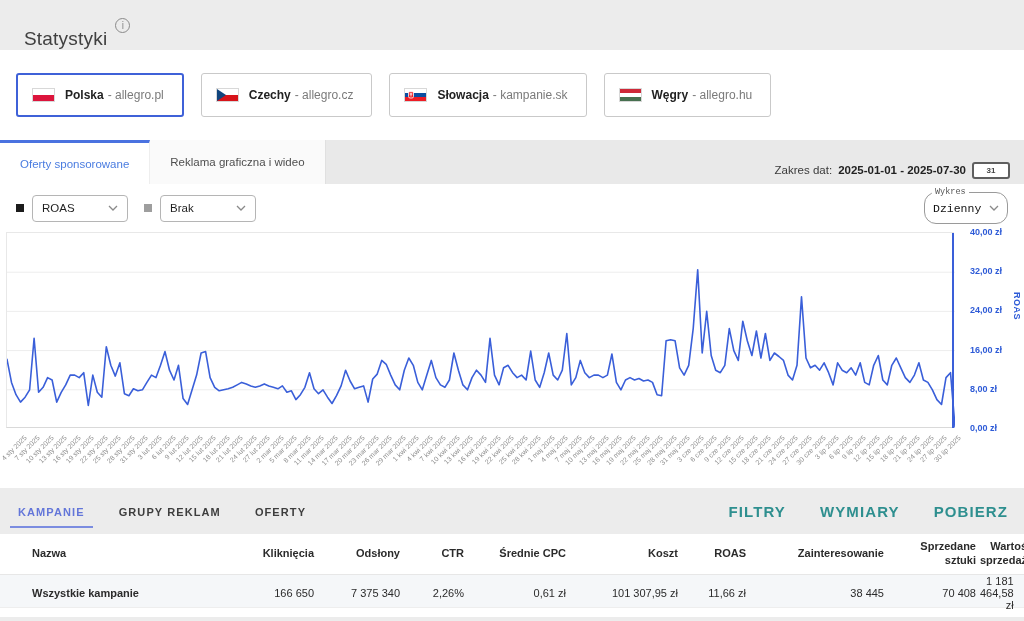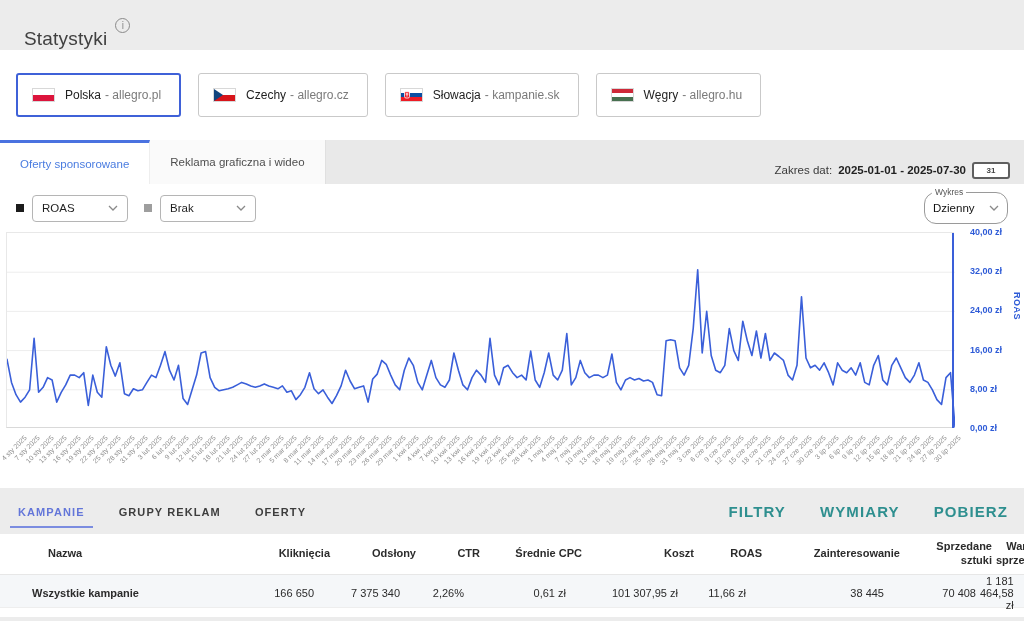--- a/index.html
+++ b/index.html
@@ -10,21 +10,21 @@
   .page-title { font-size:19px; color:#404040; font-weight:400; letter-spacing:0.2px;margin-top:28px; }
   .info-icon { width:15px; height:15px; border:1px solid #8a8a8a; border-radius:50%; color:#8a8a8a;
     font-size:10px; display:inline-flex; align-items:center; justify-content:center; margin-left:8px; font-style:normal; }
 
   
   .country-bar { height:90px; background:#fff; display:flex; align-items:center; padding:0 16px; gap:17px; }
   .country-btn { height:44px; background:#fff; border:1px solid #c9c9c9; border-radius:3px; display:flex;
     align-items:center; padding:0 18px 0 14px; cursor:pointer; font-size:12px; color:#7a7a7a; }
   .country-btn.active { border:2px solid #3f61d8; }
   .flag { width:23px; height:14px; margin-right:10px; border:1px solid #d8d8d8; flex:none; }
-  .country-name { font-weight:400; color:#222; margin-right:4px; }
+  .country-name { font-weight:700; color:#222; margin-right:4px; }
 
   
   .tab-strip { height:44px; background:#e9e9e9; display:flex; align-items:stretch; position:relative; }
   .main-tab { min-width:148px; display:flex; align-items:center; justify-content:center; font-size:11.5px;
     color:#4f4f4f; background:#fafafa; border-right:1px solid #e0e0e0; cursor:pointer; padding:0 20px; }
   .main-tab.active { background:#fff; color:#4a7ce0; border-top:3px solid #4a72e0; border-right:1px solid #eee; }
   .date-range { position:absolute; right:14px; top:8px; height:44px; display:flex; align-items:center; gap:6px;
     font-size:11.5px; color:#3a3a3a; cursor:pointer; }
   .date-range b { font-weight:700; color:#222; }
   .cal-icon { width:38px; height:17px; border:2px solid #5f5f5f; border-radius:3px; display:flex; align-items:center;
@@ -32,21 +32,21 @@
 
   
   .panel { background:#fff; padding:0; position:relative; }
   .controls-row { height:48px; display:flex; align-items:center; padding:0 16px; position:relative; }
   .sq { width:8px; height:8px; display:inline-block; margin-right:8px; flex:none; }
   .sel { width:96px; height:27px; border:1px solid #b5b5b5; border-radius:4px; background:#fff; display:flex;
     align-items:center; justify-content:space-between; padding:0 9px; font-size:11.5px; color:#1f1f1f;
     cursor:pointer; margin-right:16px; }
   .fieldset-sel { position:absolute; right:16px; top:8px; width:84px; height:32px; border:1px solid #9a9a9a;
     border-radius:12px; background:#fff; display:flex; align-items:center; justify-content:space-between;
-    padding:0 8px; font-size:11.5px; color:#111; cursor:pointer; }
+    padding:0 8px; font-size:11.5px; color:#111; cursor:pointer;font-family:Liberation Mono, monospace; }
   .fieldset-sel .legend { position:absolute; top:-6px; left:7px; background:#fff; padding:0 3px; font-size:8.5px; color:#555; }
 
   
   .chart-area { position:relative; margin-left:6px; height:252px; }
   .plot { position:relative; width:948px; height:196px; border-top:1px solid #e8e8e8; border-left:1px solid #e8e8e8;
     border-bottom:1px solid #d9d9d9; background:#fff; }
   .y-axis-line { position:absolute; right:0; top:0; bottom:-1px; width:2px; background:#3a5fd9; }
   .y-ticks { position:absolute; left:956px; top:0; width:50px; height:196px; }
   .y-tick { position:absolute; left:8px; font-size:9px; font-weight:700; color:#2e5bd7; white-space:nowrap; }
   .roas-label { position:absolute; left:1006px; top:60px; writing-mode:vertical-rl; font-size:9px; font-weight:700;
@@ -63,21 +63,21 @@
   .t-tab.active::after { content:""; position:absolute; left:-6px; right:-6px; bottom:2px; height:2px; background:#7b8ce0; }
   .strip-actions { margin-left:auto; display:flex; gap:34px; }
   .action-link { font-size:15px; font-weight:700; letter-spacing:1.1px; color:#2e8f8f; cursor:pointer; }
 
   
   .data-table { background:#fff; }
   .tr { display:grid; grid-template-columns: 226px 92px 86px 64px 102px 112px 68px 138px 92px 1fr; align-items:center; }
   .th, .td { font-size:11px; color:#2b2b2b; text-align:right; padding-right:4px; }
   .th { font-weight:700; line-height:1.25; }
   .th.name, .td.name { text-align:left; padding-left:32px; }
-  .thead { height:40px; align-items:center; padding-right:14px;padding-left:16px; }
+  .thead { height:40px; align-items:center; padding-right:14px; }
   .row { height:34px; background:#f5f7f9; border-top:1px solid #e7e7e7; border-bottom:1px solid #eee; padding-right:14px; }
   .td.name { font-weight:700; }
   .sort-wrap { display:inline-flex; align-items:center; gap:3px; justify-content:flex-end; }
 
   .chev { display:inline-block; flex:none; }
   .page-footer { height:9px; background:#ececec; margin-top:9px; }
 </style>
 </head>
 <body>
 

